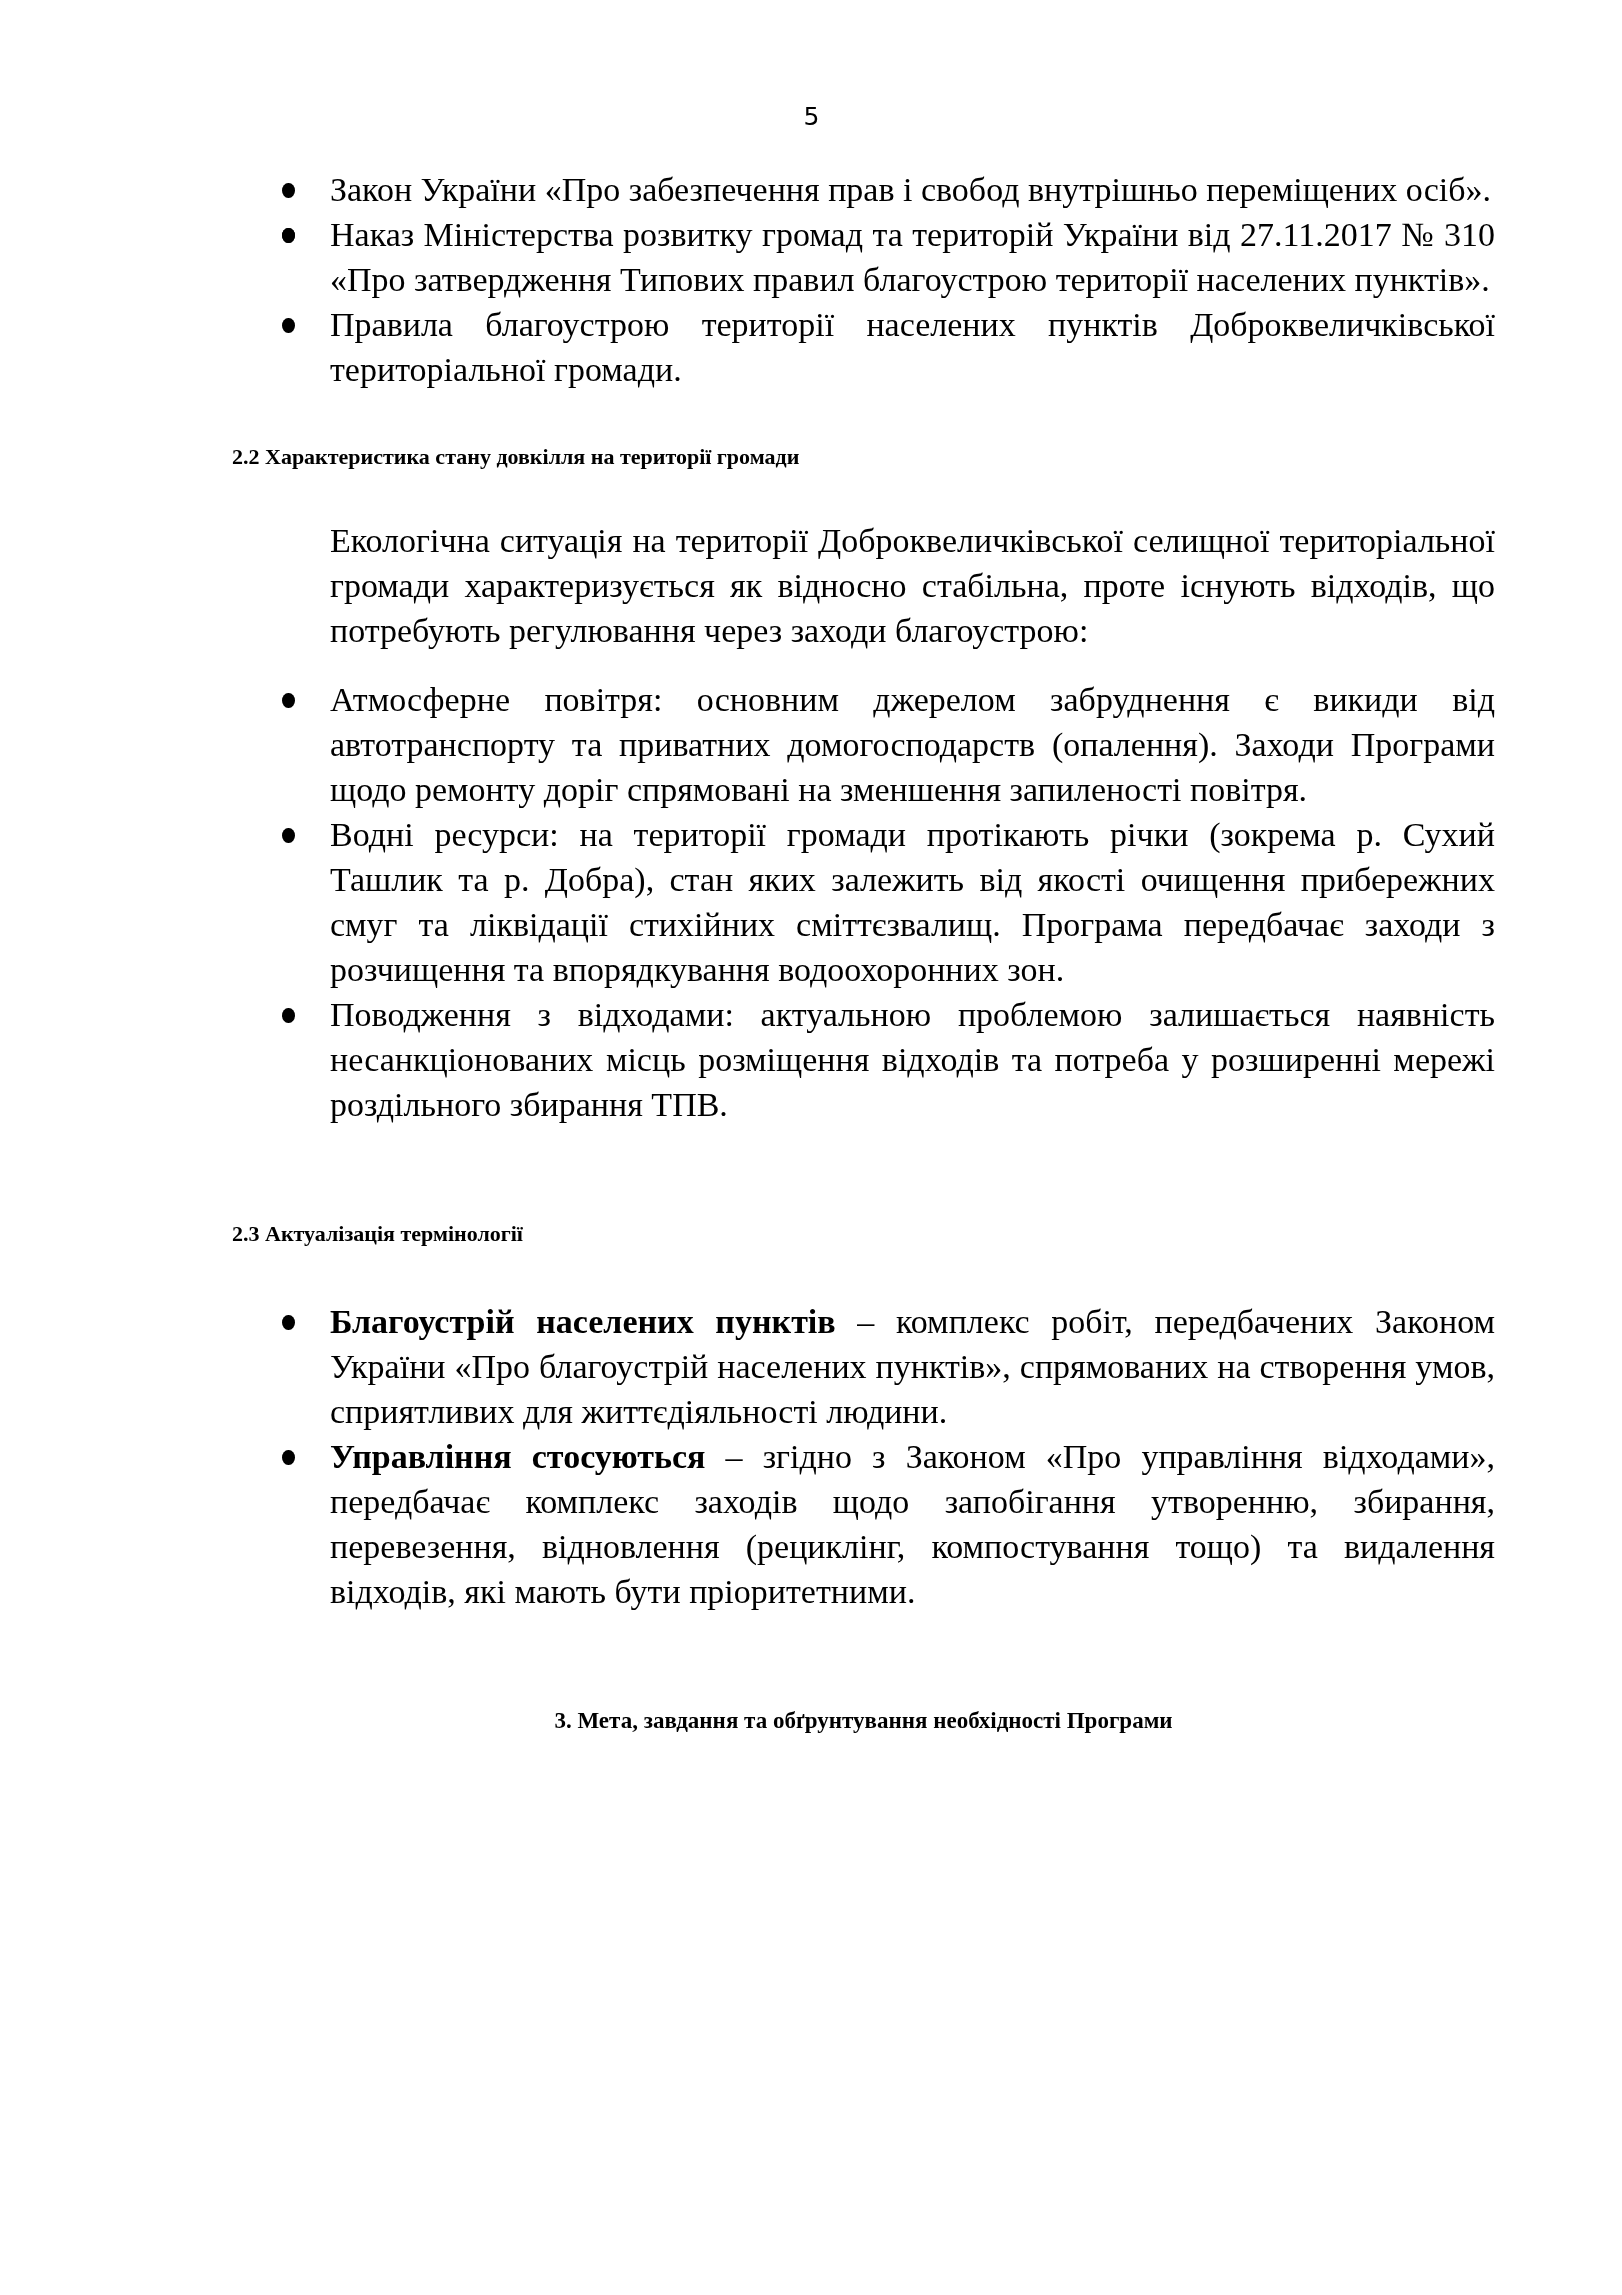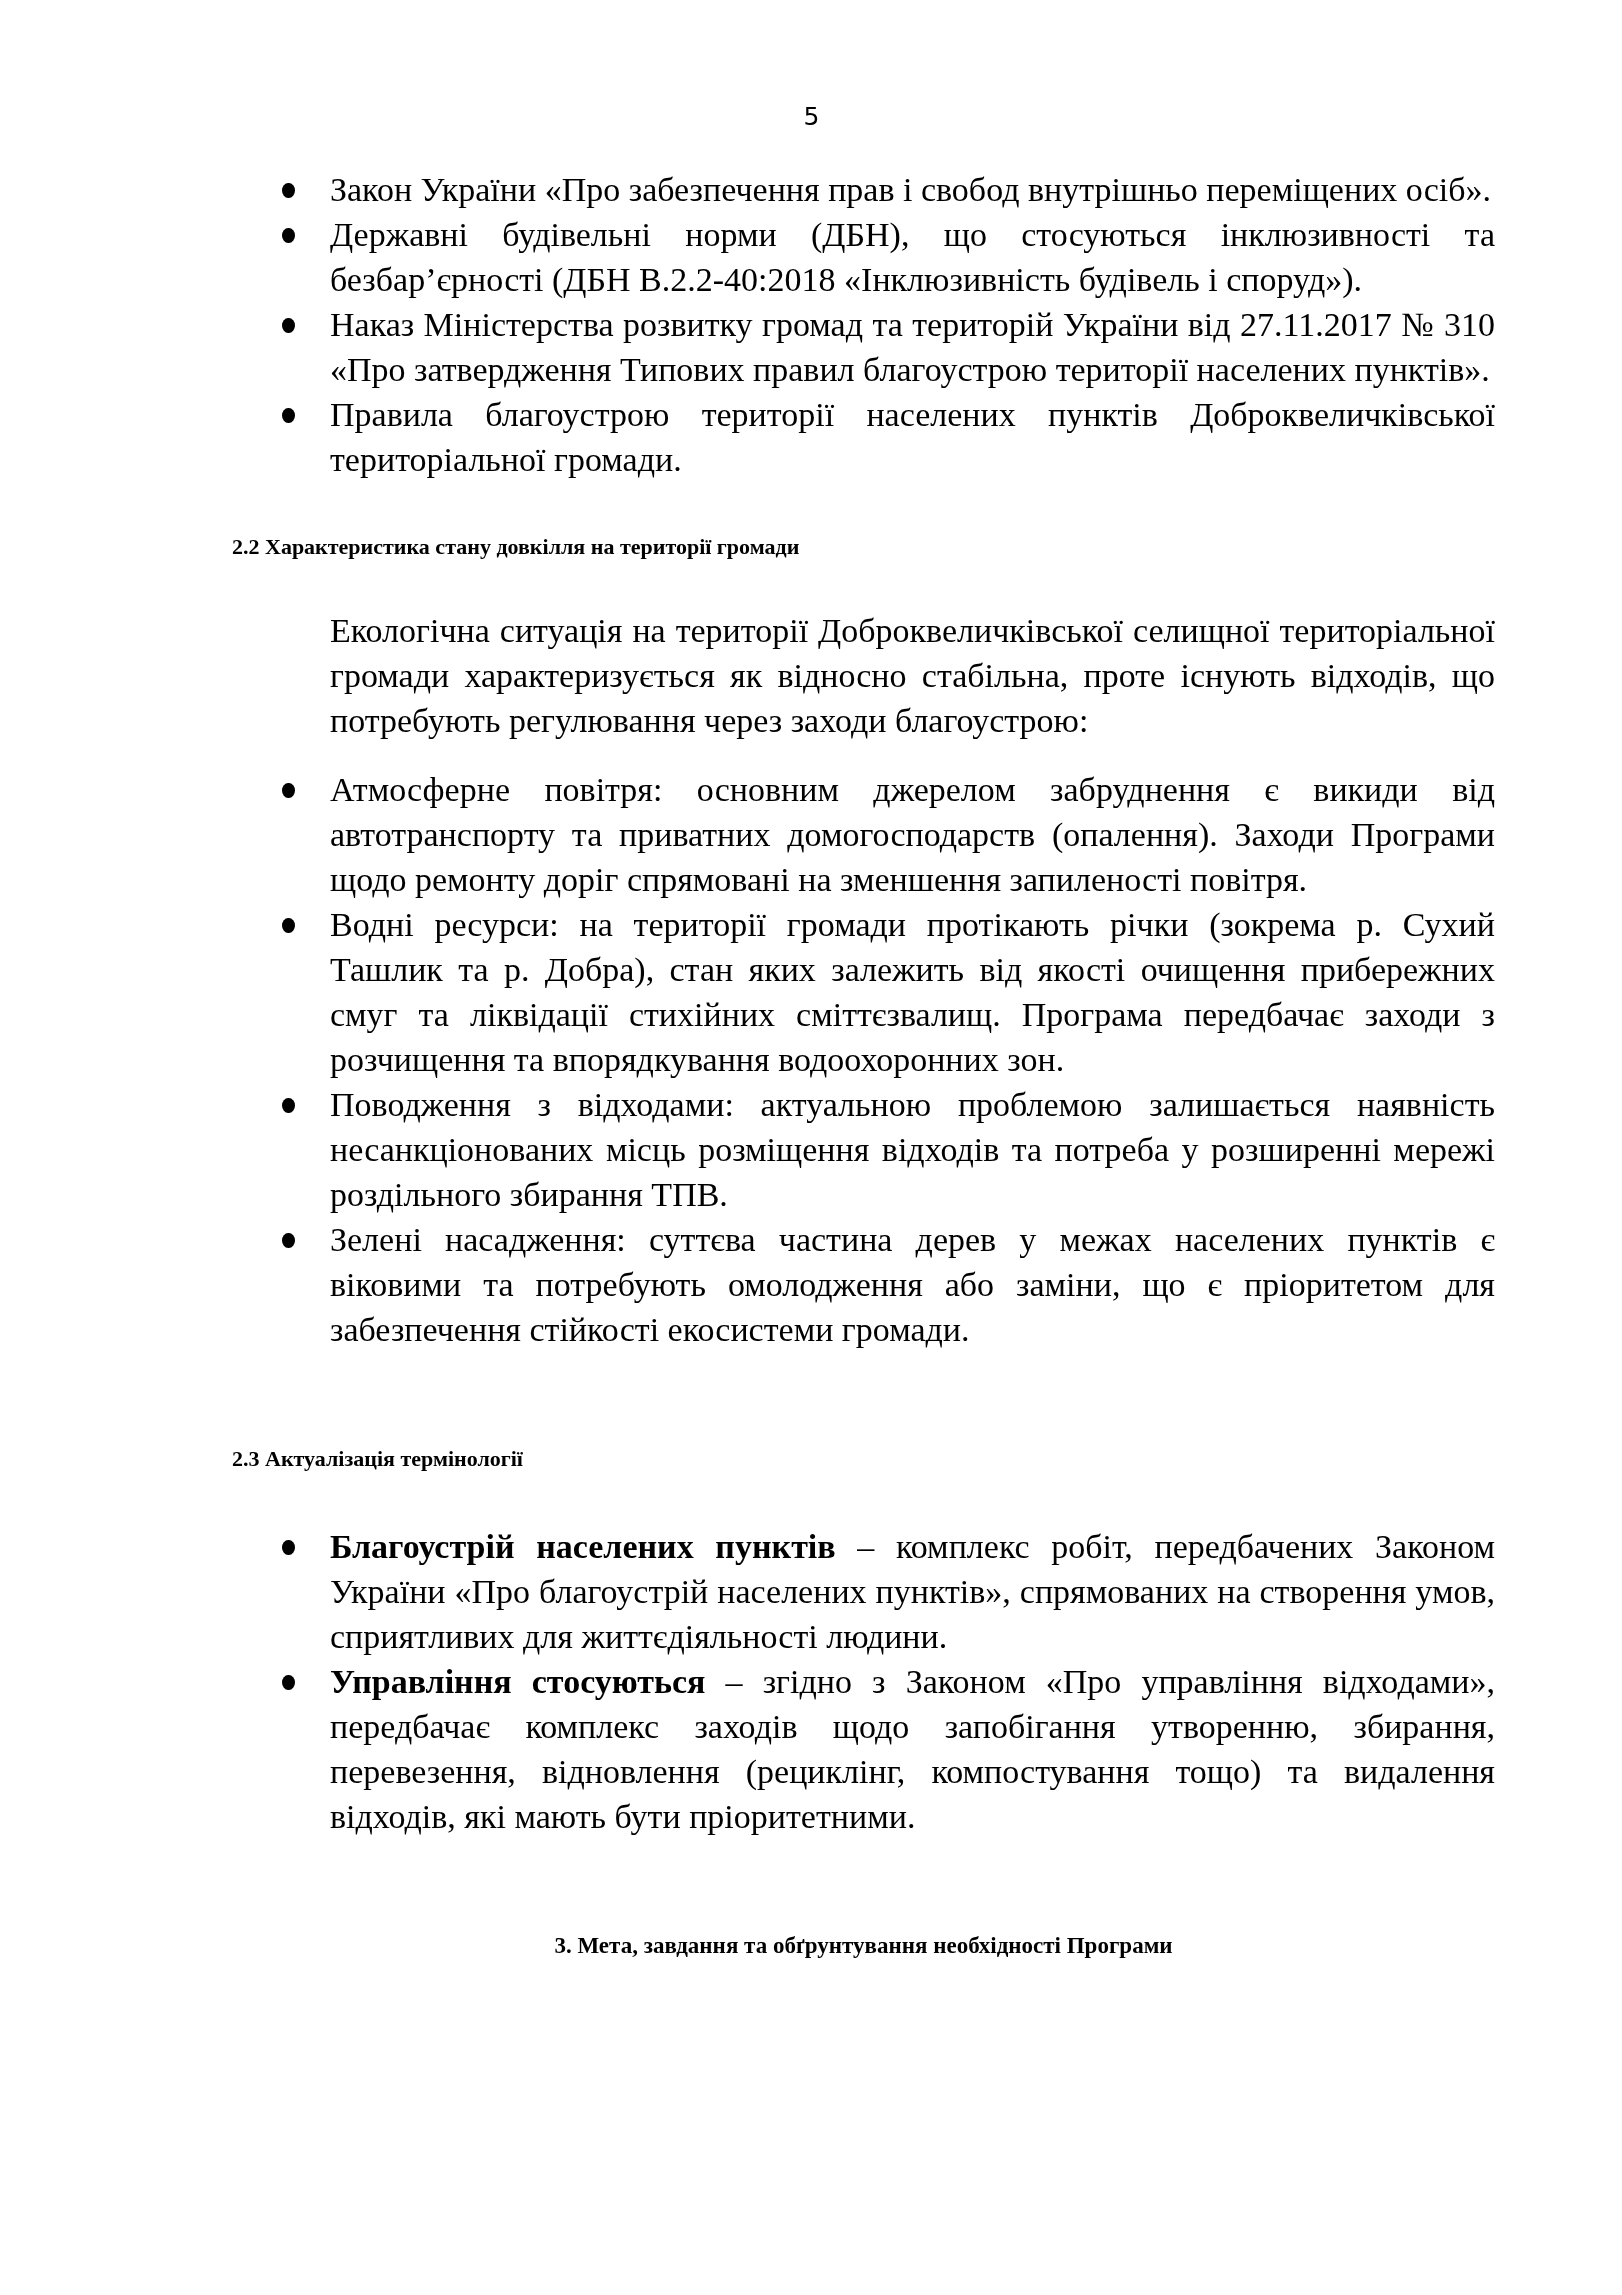--- a/index.html
+++ b/index.html
@@ -26,34 +26,33 @@
 </style>
 </head>
 <body>
 
 <div class="page">
   <div class="page-number">5</div>
 
   <div class="content">
     <ul class="blist">
       <li><span class="bullet"></span><span>Закон України «Про забезпечення прав і свобод внутрішньо переміщених осіб».</span></li>
-      <li><span class="bullet"></span><span>Державні будівельні норми (ДБН), що стосуються інклюзивності та безбар’єрності (ДБН В.2.2-40:2018 «Інклюзивність будівель і споруд»).</span></li>
+      <li><span class="bullet"></span></li>
       <li><span class="bullet"></span><span>Наказ Міністерства розвитку громад та територій України від 27.11.2017 № 310 «Про затвердження Типових правил благоустрою території населених пунктів».</span></li>
       <li><span class="bullet"></span><span>Правила благоустрою території населених пунктів Доброквеличківської територіальної громади.</span></li>
     </ul>
 
     <h2 class="h2" style="margin-top:42px;">2.2 Характеристика стану довкілля на території громади</h2>
 
     <p class="para" style="margin-top:39px;">Екологічна ситуація на території Доброквеличківської селищної територіальної громади характеризується як відносно стабільна, проте існують відходів, що потребують регулювання через заходи благоустрою:</p>
 
     <ul class="blist" style="margin-top:24px;">
       <li><span class="bullet"></span><span>Атмосферне повітря: основним джерелом забруднення є викиди від автотранспорту та приватних домогосподарств (опалення). Заходи Програми щодо ремонту доріг спрямовані на зменшення запиленості повітря.</span></li>
       <li><span class="bullet"></span><span>Водні ресурси: на території громади протікають річки (зокрема р. Сухий Ташлик та р. Добра), стан яких залежить від якості очищення прибережних смуг та ліквідації стихійних сміттєзвалищ. Програма передбачає заходи з розчищення та впорядкування водоохоронних зон.</span></li>
       <li><span class="bullet"></span><span>Поводження з відходами: актуальною проблемою залишається наявність несанкціонованих місць розміщення відходів та потреба у розширенні мережі роздільного збирання ТПВ.</span></li>
-      <li><span class="bullet"></span><span>Зелені насадження: суттєва частина дерев у межах населених пунктів є віковими та потребують омолодження або заміни, що є пріоритетом для забезпечення стійкості екосистеми громади.</span></li>
     </ul>
 
     <h2 class="h2" style="margin-top:84px;">2.3 Актуалізація термінології</h2>
 
     <ul class="blist" style="margin-top:43px;">
       <li><span class="bullet"></span><span class="b">Благоустрій населених пунктів</span><span> – комплекс робіт, передбачених Законом України «Про благоустрій населених пунктів», спрямованих на створення умов, сприятливих для життєдіяльності людини.</span></li>
       <li><span class="bullet"></span><span class="b">Управління стосуються</span><span> – згідно з Законом «Про управління відходами», передбачає комплекс заходів щодо запобігання утворенню, збирання, перевезення, відновлення (рециклінг, компостування тощо) та видалення відходів, які мають бути пріоритетними.</span></li>
     </ul>
 
     <h1 class="h1" style="margin-top:84px; font-size:23px;">3. Мета, завдання та обґрунтування необхідності Програми</h1>

